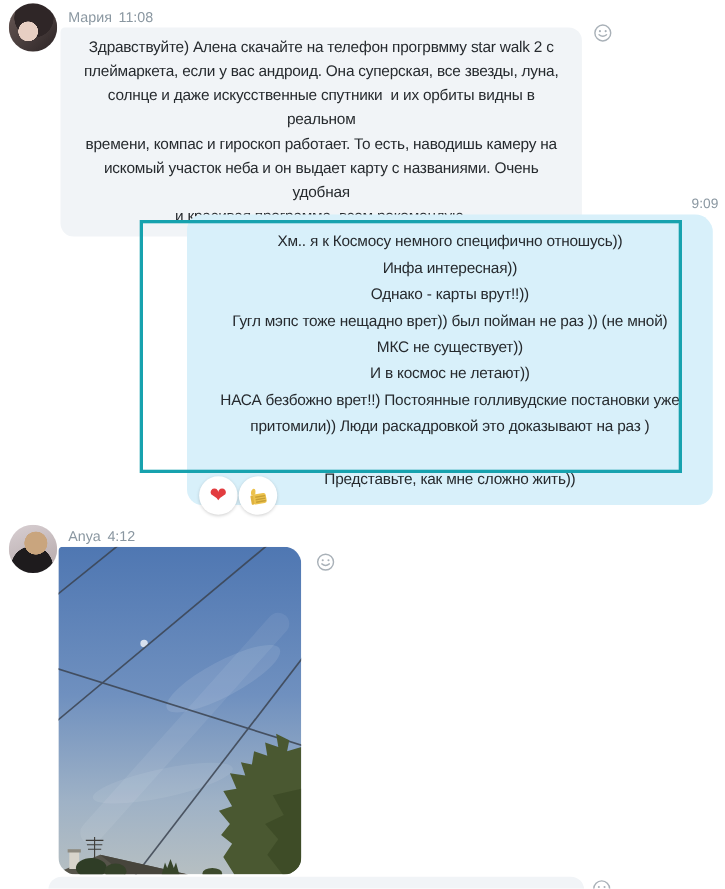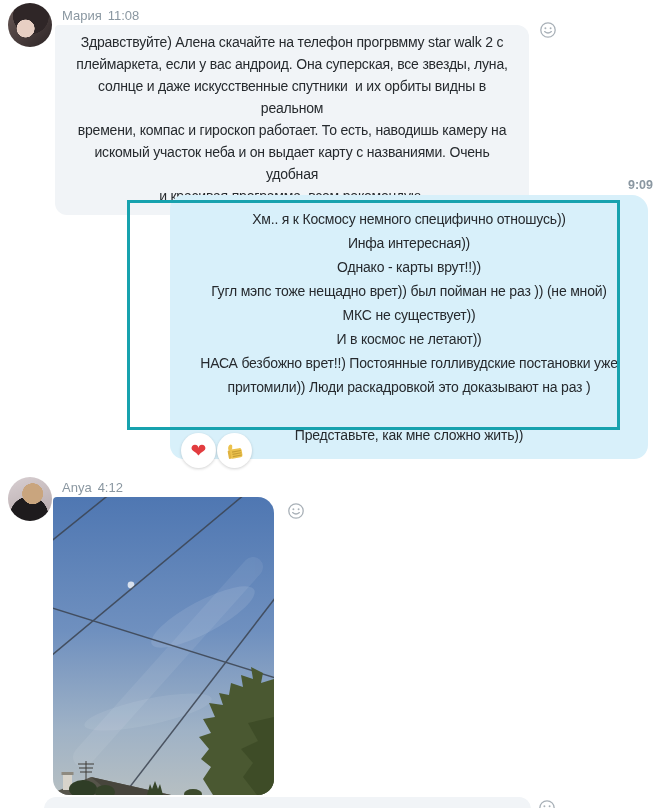--- a/index.html
+++ b/index.html
@@ -15,21 +15,21 @@
   .avatar-anya{left:8px;top:477px;
     background:
       radial-gradient(circle at 56% 38%, #c9a57e 0 28%, rgba(0,0,0,0) 29%),
       radial-gradient(circle at 48% 88%, #1e1b1d 0 42%, rgba(0,0,0,0) 43%),
       linear-gradient(160deg,#d8cfd2,#b3a6a8);}
 
   .msg-header{position:absolute;font-size:13px;color:var(--meta,#8a97a1);}
   .msg-header .name{margin-right:6px;margin-top:16px;}
   .hdr-maria{left:62px;top:8px;}
   .hdr-anya{left:62px;top:480px;}
-  .time-right{position:absolute;right:6px;top:178px;font-size:12.5px;color:var(--meta,#8a97a1);font-weight:bold;}
+  .time-right{position:absolute;right:6px;top:178px;font-size:12.5px;color:var(--meta,#8a97a1);}
 
   .bubble{position:absolute;box-sizing:border-box;white-space:pre-wrap;
     font-size:14px;letter-spacing:-0.2px;color:var(--text,#262a2e);text-align:center;}
   .bubble-incoming{left:55px;top:25px;width:474px;min-height:138px;
     background:var(--incoming-bubble,#f1f4f7);border-radius:4px 12px 12px 12px;
     padding:6px 12px 8px;line-height:22px;}
   .bubble-outgoing{left:170px;top:195px;width:478px;min-height:248px;
     background:var(--outgoing-bubble,#d8f0fa);border-radius:14px 16px 14px 14px;
     padding:12px 1px;line-height:24px;z-index:1;}
   .bubble-partial{left:44px;top:797px;width:487px;height:24px;

